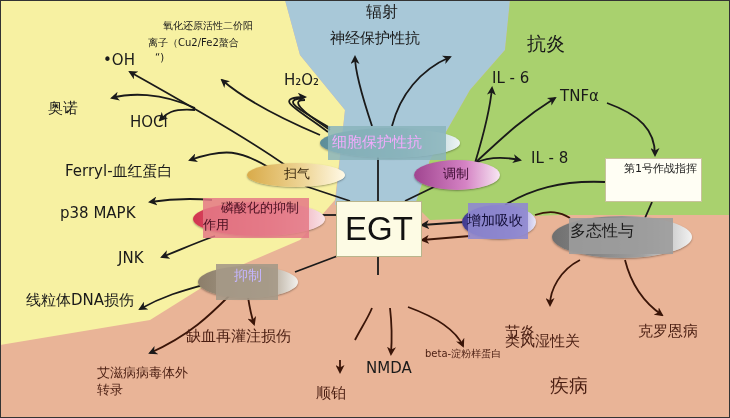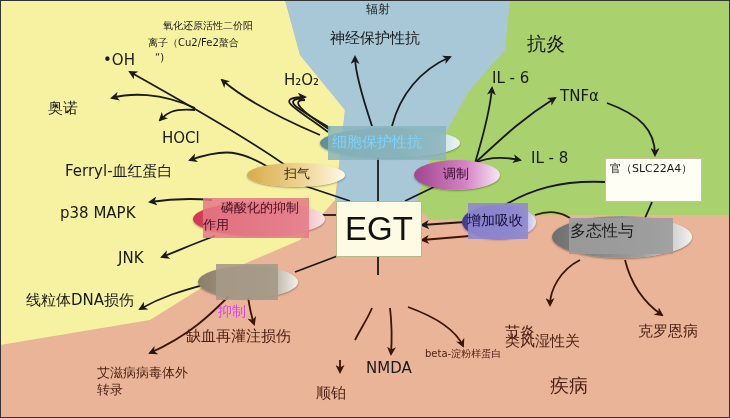--- a/index.html
+++ b/index.html
@@ -84,30 +84,30 @@
       <path d="M465,222 L422,225" marker-end="url(#ah)"></path>
       <path d="M470,236 L422,240" marker-end="url(#ahb)" stroke="#3a1508"></path>
       <path d="M535,215 C550,210 560,212 570,218" stroke="#3a1508"></path>
       <path d="M652,202 L645,218"></path>
 
       <path d="M580,260 C560,270 550,290 550,305" marker-end="url(#ahb)" stroke="#3a1508"></path>
       <path d="M625,260 C630,280 640,300 662,315" marker-end="url(#ahb)" stroke="#3a1508"></path>
     </g>
   </svg>
 
-  <div class="t mid" style="left:366px;top:3px;font-size:12px;">辐射</div>
+  <div class="t mid" style="left:366px;top:3px;font-size:16px;">辐射</div>
   <div class="t big" style="left:527px;top:33px;">抗炎</div>
   <div class="t big brown" style="left:550px;top:375px;">疾病</div>
 
   <div class="t xs" style="left:163px;top:20px;">氧化还原活性二价阳</div>
   <div class="t xs" style="left:148px;top:37px;">离子（Cu2/Fe2螯合</div>
   <div class="t xs" style="left:155px;top:52px;">“)</div>
   <div class="t mid" style="left:103px;top:52px;">•OH</div>
   <div class="t mid" style="left:48px;top:100px;">奥诺</div>
-  <div class="t mid" style="left:130px;top:130px;margin-left:32px;">HOCl</div>
+  <div class="t mid" style="left:130px;top:114px;">HOCl</div>
   <div class="t mid" style="left:284px;top:72px;">H₂O₂</div>
   <div class="t mid" style="left:65px;top:163px;">Ferryl-血红蛋白</div>
   <div class="t mid" style="left:60px;top:205px;">p38 MAPK</div>
   <div class="t mid" style="left:118px;top:250px;">JNK</div>
   <div class="t mid" style="left:26px;top:292px;">线粒体DNA损伤</div>
 
   <div class="t mid" style="left:330px;top:30px;">神经保护性抗</div>
 
   <div class="t mid" style="left:492px;top:70px;">IL - 6</div>
   <div class="t mid" style="left:560px;top:88px;">TNFα</div>
@@ -119,39 +119,39 @@
   <div class="t mid brown" style="left:316px;top:385px;">顺铂</div>
   <div class="t mid" style="left:366px;top:360px;">NMDA</div>
   <div class="t xs brown" style="left:425px;top:348px;">beta-淀粉样蛋白</div>
   <div class="t mid brown" style="left:505px;top:306px;margin-top:27px;">类风湿性关</div>
   <div class="t mid brown" style="left:505px;top:324px;">节炎</div>
   <div class="t mid brown" style="left:638px;top:323px;">克罗恩病</div>
 
   <div class="pill" style="left:320px;top:126px;width:140px;height:34px;">
     <div class="ell" style="left:0;top:2px;width:140px;height:30px;background:linear-gradient(90deg,#5c8d98 0%,#8ab3bb 60%,#eef5f6 100%);"></div>
     <div class="rect" style="left:8px;top:0;width:118px;height:34px;background:#8ab4bc;opacity:.85;"></div>
-    <div class="lbl" style="left:12px;top:8px;font-size:15px;color:#7dd3fc;">细胞保护性抗</div>
+    <div class="lbl" style="left:12px;top:8px;font-size:15px;color:#f0abfc;">细胞保护性抗</div>
   </div>
 
   <div class="pill" style="left:247px;top:163px;width:98px;height:24px;">
     <div class="ell" style="left:0;top:0;width:98px;height:24px;background:linear-gradient(90deg,#d9ab4a 0%,#efd79a 60%,#fff9e6 100%);"></div>
     <div class="lbl" style="left:37px;top:4px;font-size:13px;color:#3a2a10;">扫气</div>
   </div>
 
   <div class="pill" style="left:193px;top:198px;width:132px;height:40px;">
     <div class="ell" style="left:0;top:4px;width:132px;height:34px;background:linear-gradient(90deg,#d1344f 0%,#e88495 60%,#f9e4e8 100%);"></div>
     <div class="rect" style="left:10px;top:0;width:106px;height:40px;background:#e47986;opacity:.85;"></div>
     <div class="lbl" style="left:28px;top:3px;font-size:13px;color:#4a1020;">磷酸化的抑制</div>
     <div class="lbl" style="left:10px;top:20px;font-size:13px;color:#4a1020;">作用</div>
   </div>
 
   <div class="pill" style="left:198px;top:264px;width:100px;height:36px;">
     <div class="ell" style="left:0;top:2px;width:100px;height:32px;background:linear-gradient(90deg,#8c7e6a 0%,#b0a493 70%,#f2f0ec 100%);"></div>
     <div class="rect" style="left:18px;top:0;width:62px;height:36px;background:#a59987;opacity:.9;"></div>
-    <div class="lbl" style="left:20px;top:3px;font-size:14px;color:#d946ef;margin-top:36px;">抑制</div>
+    <div class="lbl" style="left:36px;top:3px;font-size:14px;color:#c4b5fd;">抑制</div>
   </div>
 
 
   <div class="pill" style="left:414px;top:160px;width:86px;height:30px;">
     <div class="ell" style="left:0;top:0;width:86px;height:30px;background:linear-gradient(90deg,#a04590 0%,#d583c4 60%,#f7e6f3 100%);"></div>
     <div class="lbl" style="left:29px;top:7px;font-size:13px;color:#3a0a30;">调制</div>
   </div>
 
   <div class="pill" style="left:462px;top:203px;width:74px;height:40px;">
     <div class="ell" style="left:0;top:2px;width:74px;height:34px;background:linear-gradient(90deg,#3f3a8f 0%,#8c84d0 70%,#e8e6f7 100%);"></div>
@@ -159,17 +159,17 @@
     <div class="lbl" style="left:5px;top:9px;font-size:14px;color:#14103a;">增加吸收</div>
   </div>
 
   <div class="pill" style="left:552px;top:214px;width:140px;height:44px;">
     <div class="ell" style="left:0;top:2px;width:140px;height:42px;background:linear-gradient(90deg,#6f6f6f 0%,#a0a0a0 65%,#f2f2f2 100%);"></div>
     <div class="rect" style="left:17px;top:4px;width:104px;height:36px;background:#9c9c9c;opacity:.9;"></div>
     <div class="lbl" style="left:18px;top:8px;font-size:16px;color:#1a1a1a;">多态性与</div>
   </div>
 
   <div id="slc">
-    <div>官（SLC22A4）</div>
+    <div style="padding-left:14px;">第1号作战指挥</div>
   </div>
 
   <div id="egt">EGT</div>
 </div>
 
 </body></html>

